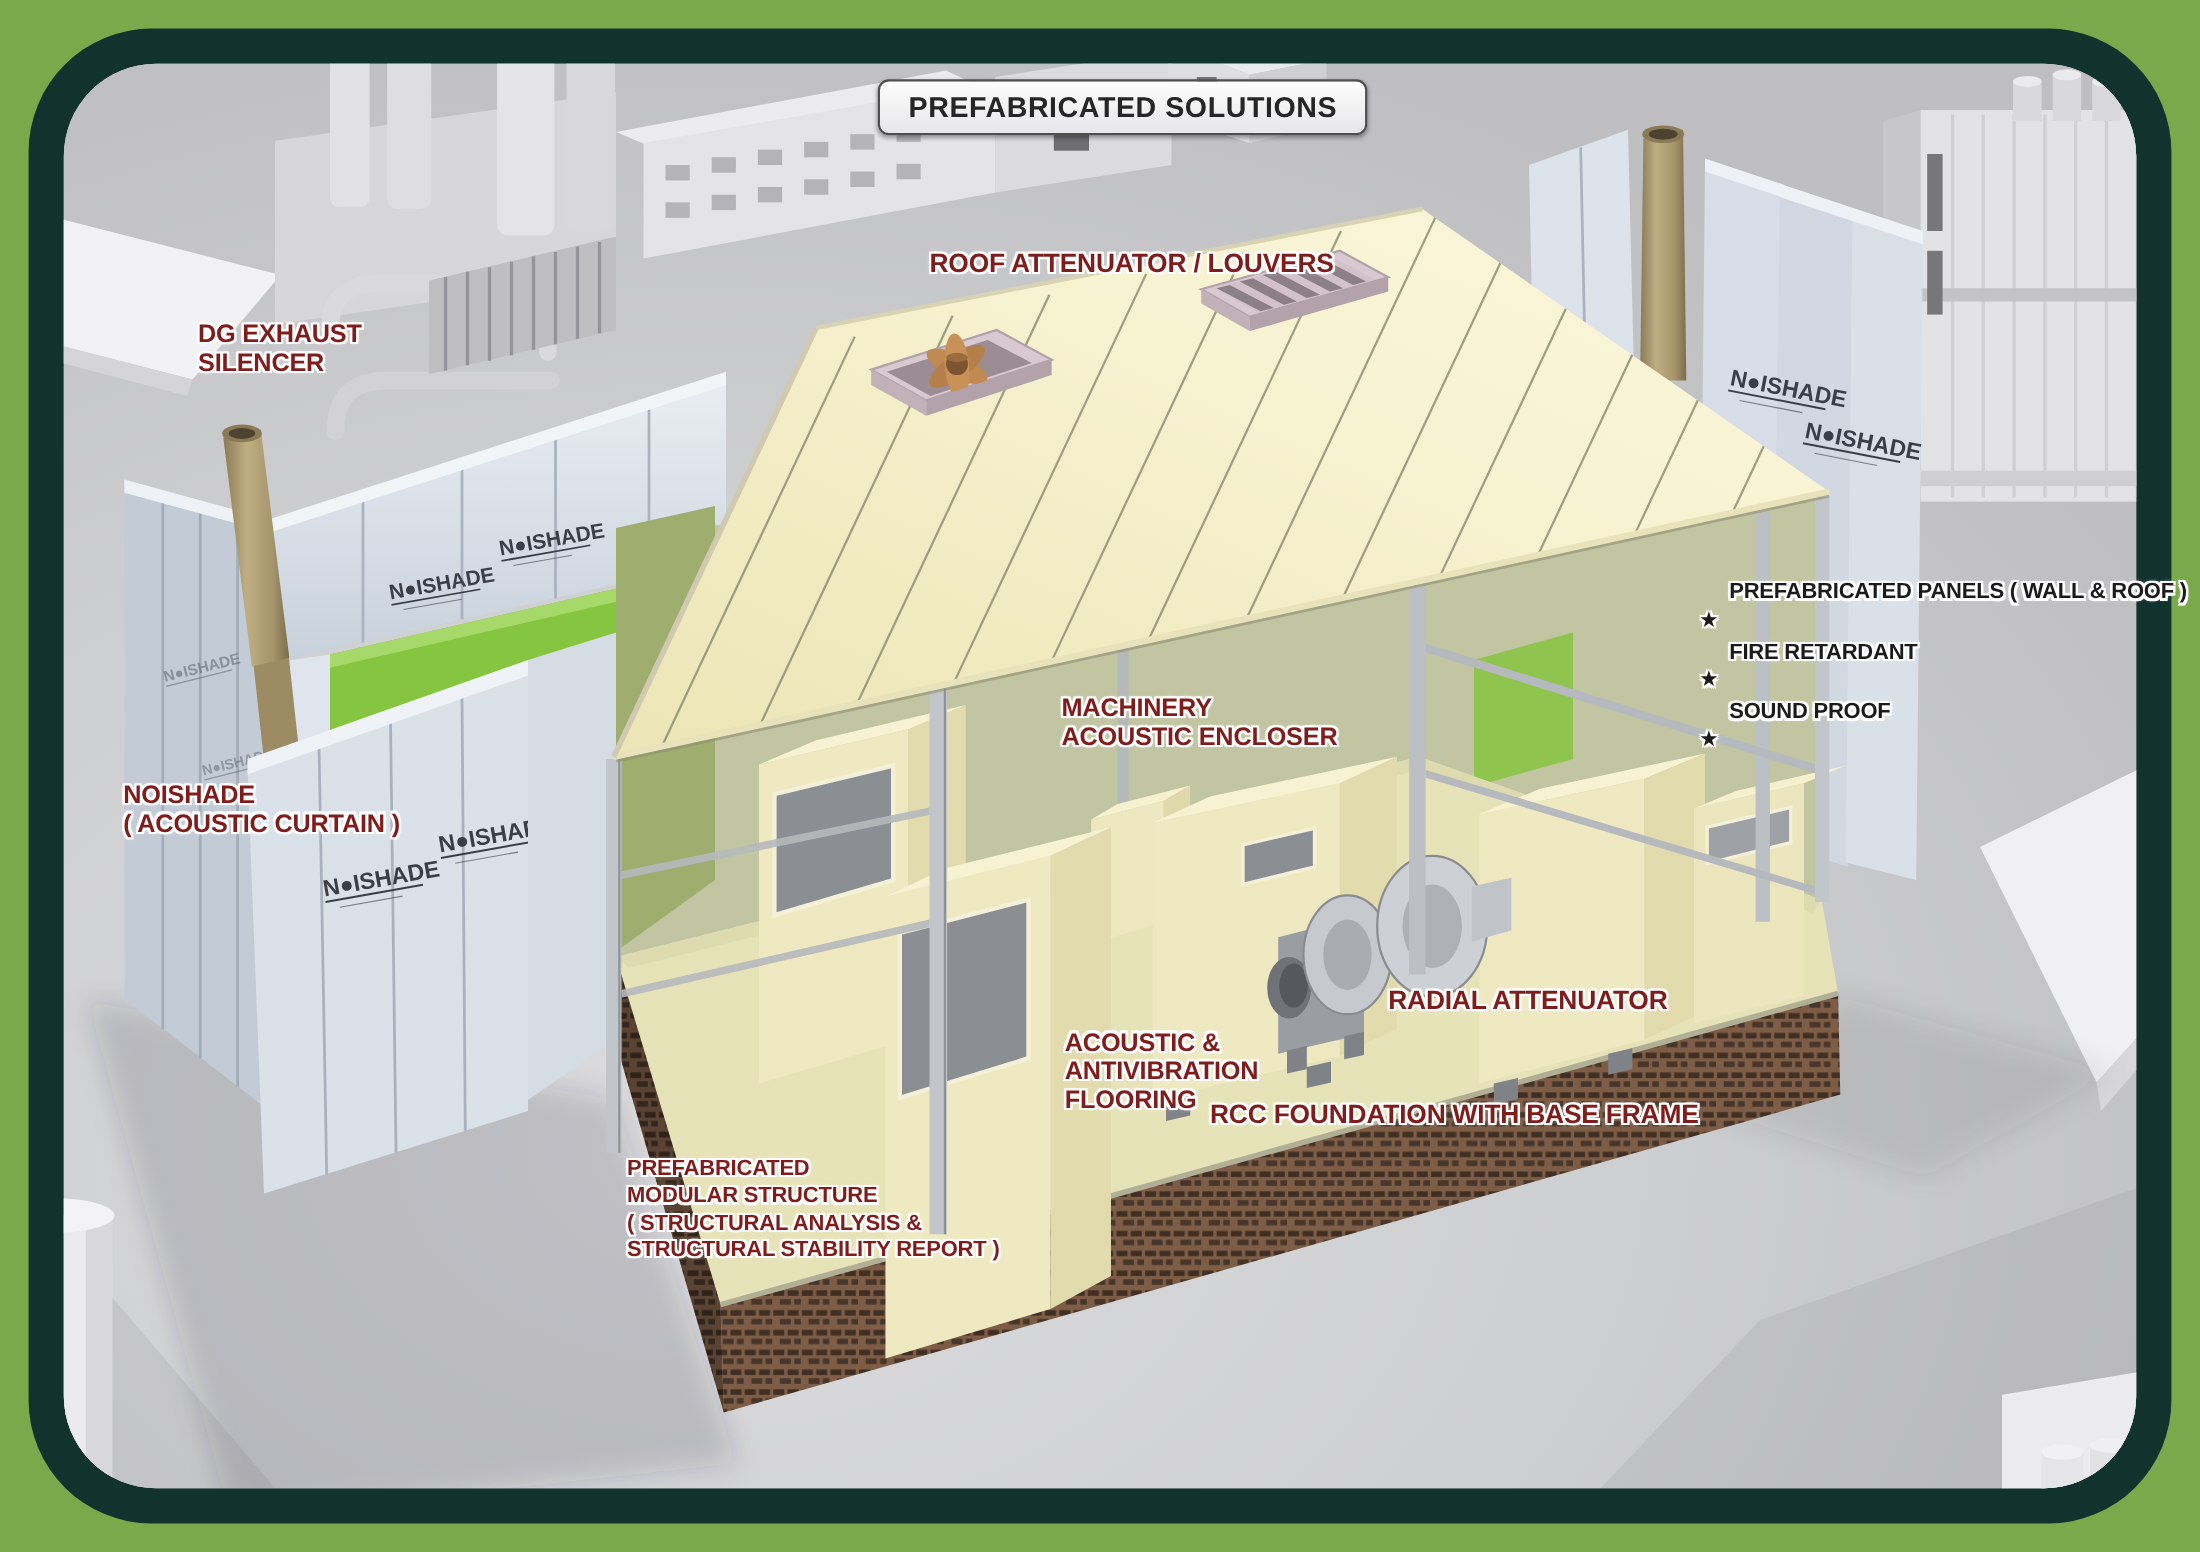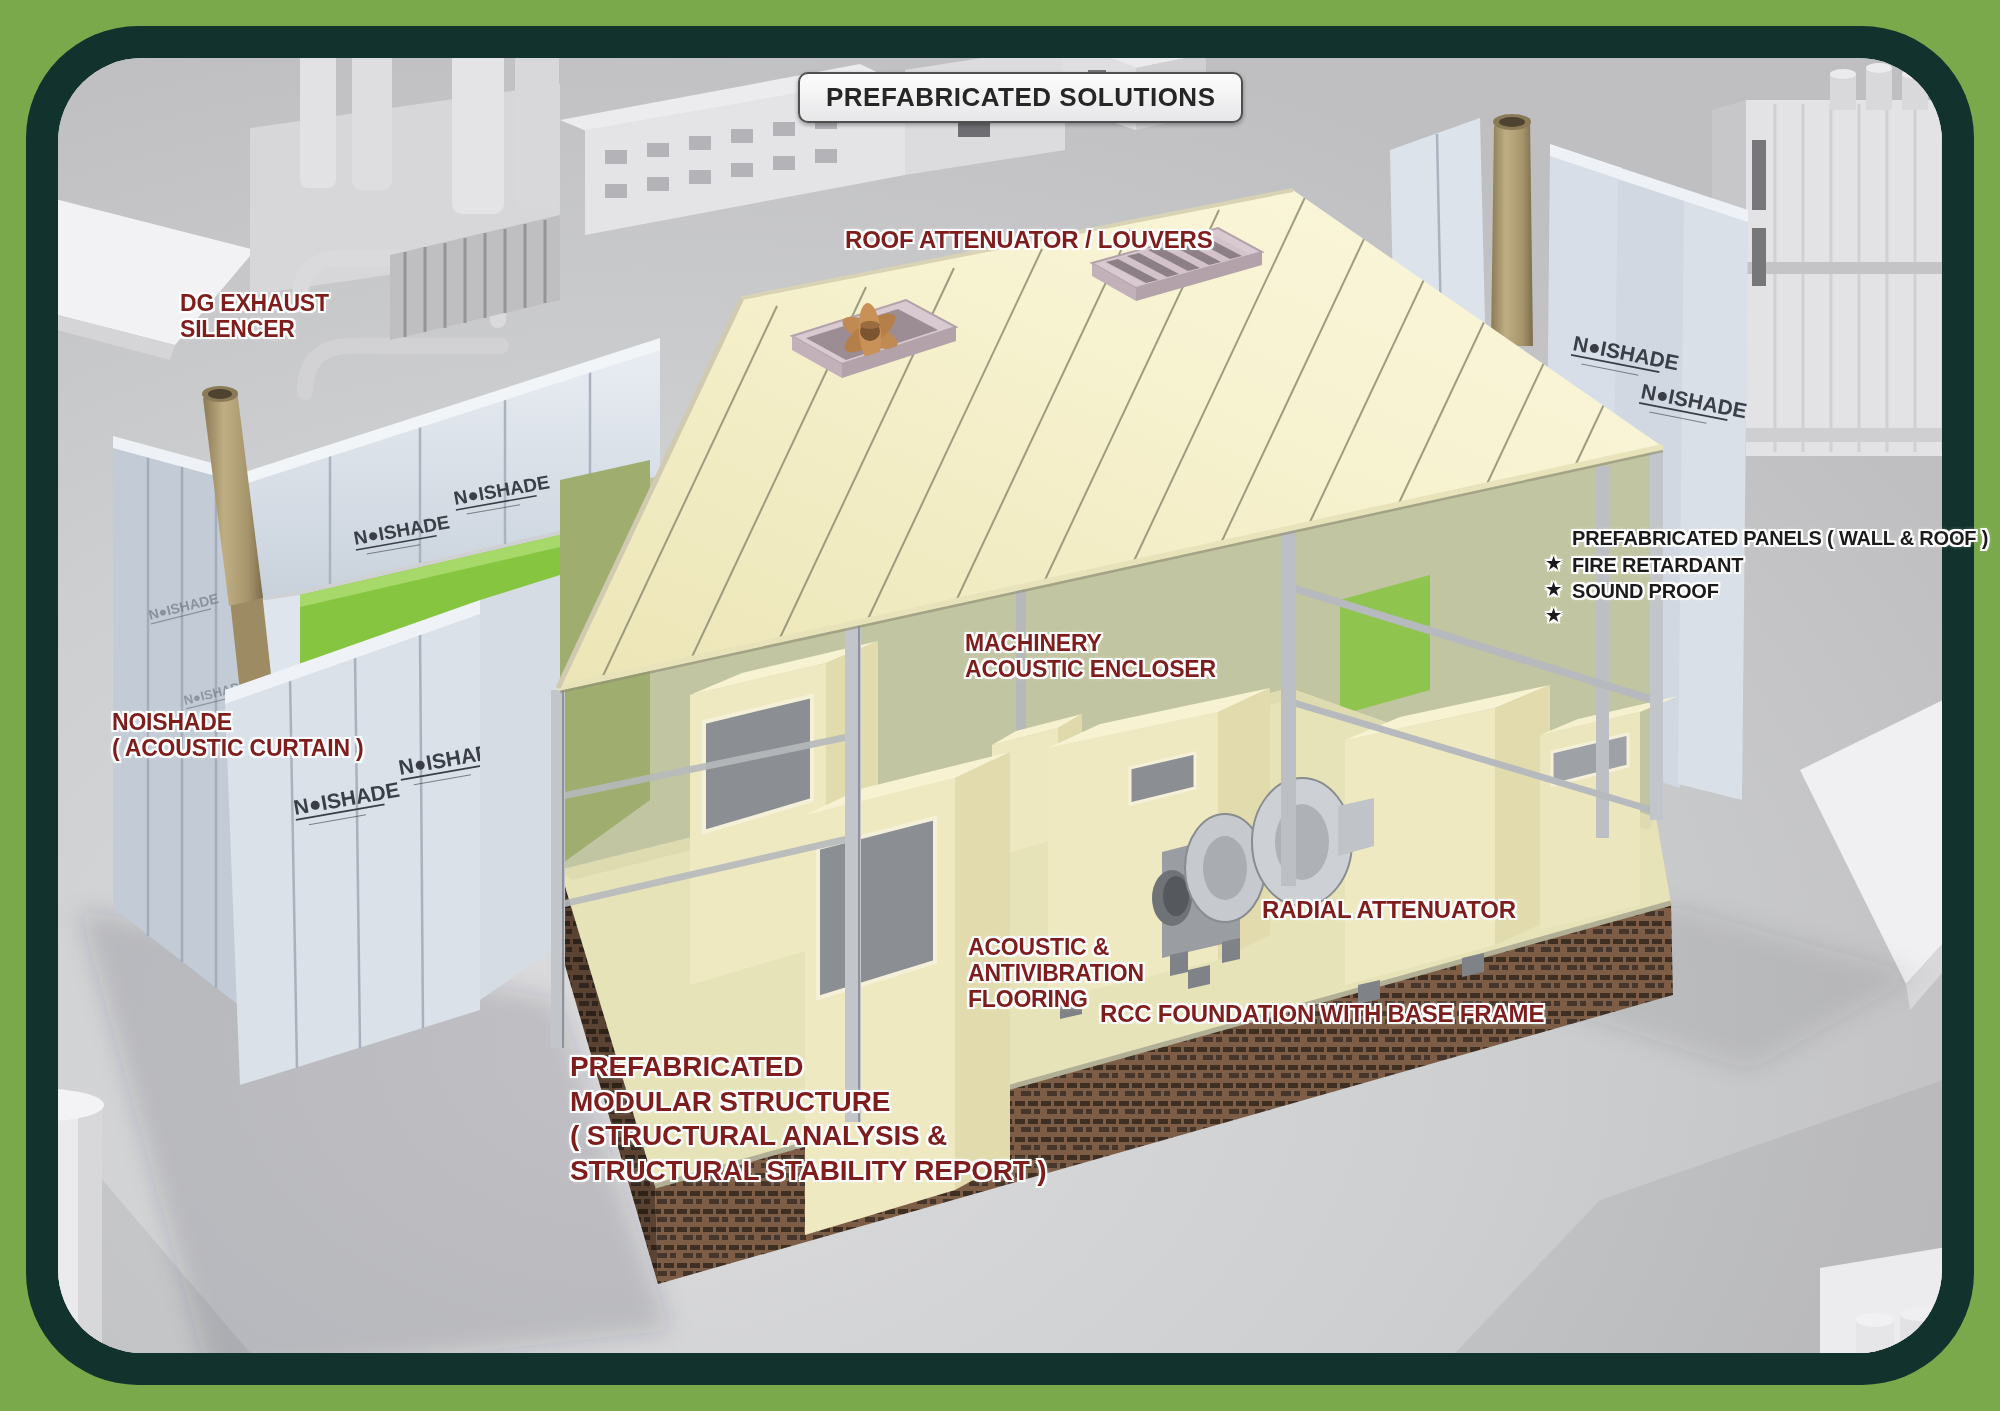--- a/index.html
+++ b/index.html
@@ -7,33 +7,33 @@
         font-family:"Liberation Sans",sans-serif;background:#79a94b;}
   .frame-dark{position:absolute;inset:26px;background:#12332d;border-radius:112px;}
   .scene{position:absolute;inset:58px;border-radius:84px;overflow:hidden;background:#cbcbce;}
   .scene svg{position:absolute;left:-58px;top:-58px;}
   .labels{position:absolute;inset:0;z-index:5;pointer-events:none;}
   .callout{position:absolute;font-weight:700;color:#7f1d1d;font-size:23px;line-height:1.14;
       letter-spacing:-0.2px;white-space:pre-line;
       text-shadow:-2px -2px 0 #fff,2px -2px 0 #fff,-2px 2px 0 #fff,2px 2px 0 #fff,
                   -2px 0 0 #fff,2px 0 0 #fff,0 -2px 0 #fff,0 2px 0 #fff,0 0 5px #fff;}
   .co-md{font-size:24px;}
-  .co-sm{font-size:28px;line-height:1.24;}
+  .co-sm{font-size:20px;line-height:1.24;}
   .title-box{position:absolute;left:798px;top:72px;padding:8px 26px;
       background:linear-gradient(#fdfdfd,#e7e7e9);border:2px solid #4f4f4f;border-radius:10px;
       font-weight:700;font-size:26px;letter-spacing:.5px;color:#262626;
       box-shadow:0 2px 4px rgba(0,0,0,.35);white-space:nowrap;}
   .panels-block{position:absolute;left:1546px;top:526px;width:468px;font-weight:700;
       font-size:20px;line-height:1.2;color:#1b1b1b;letter-spacing:-0.2px;
       text-shadow:-2px -2px 0 #fff,2px -2px 0 #fff,-2px 2px 0 #fff,2px 2px 0 #fff,
                   -2px 0 0 #fff,2px 0 0 #fff,0 -2px 0 #fff,0 2px 0 #fff,0 0 5px #fff;}
   .panels-heading{margin-left:26px;margin-bottom:3px;}
   .panel-item{display:flex;align-items:flex-start;margin-bottom:2px;}
   .panel-item .star{width:26px;flex:0 0 26px;font-size:17px;padding-top:1px;}
-  .panel-item .pi-text{white-space:pre-line;}
+  .panel-item .pi-text{white-space:pre-line;margin-top:28px;}
 </style>
 </head>
 <body>
 
 <div class="page">
   <div class="frame-dark"></div>
   <div class="scene">
 
   <svg width="2000" height="1411" viewBox="0 0 2000 1411">
     <defs>

